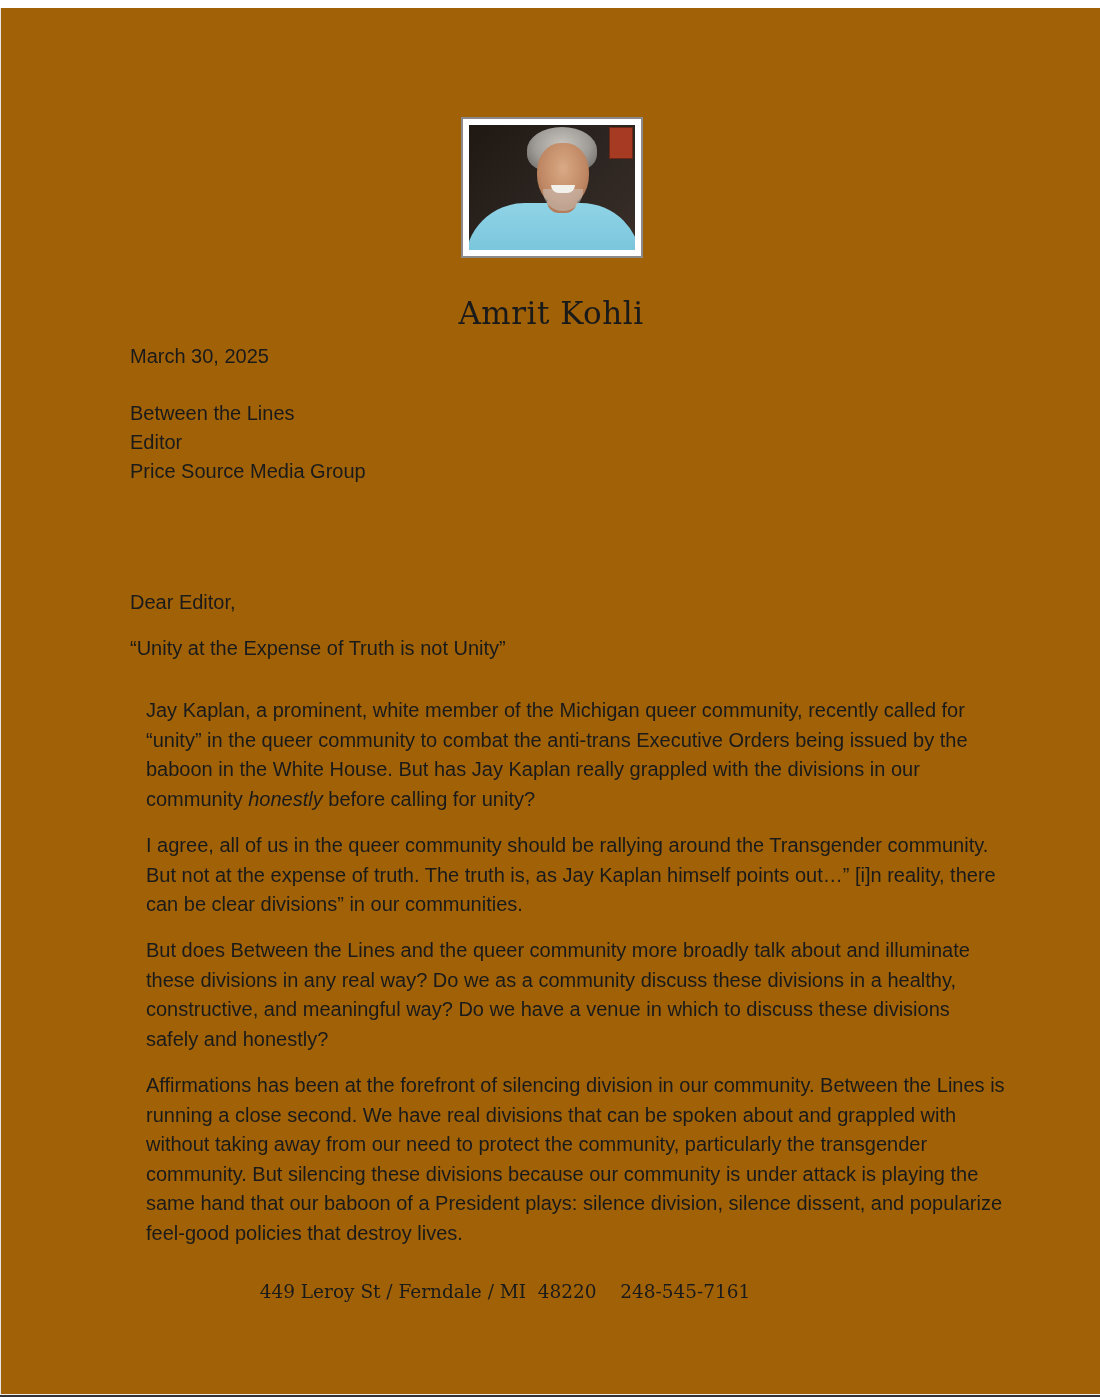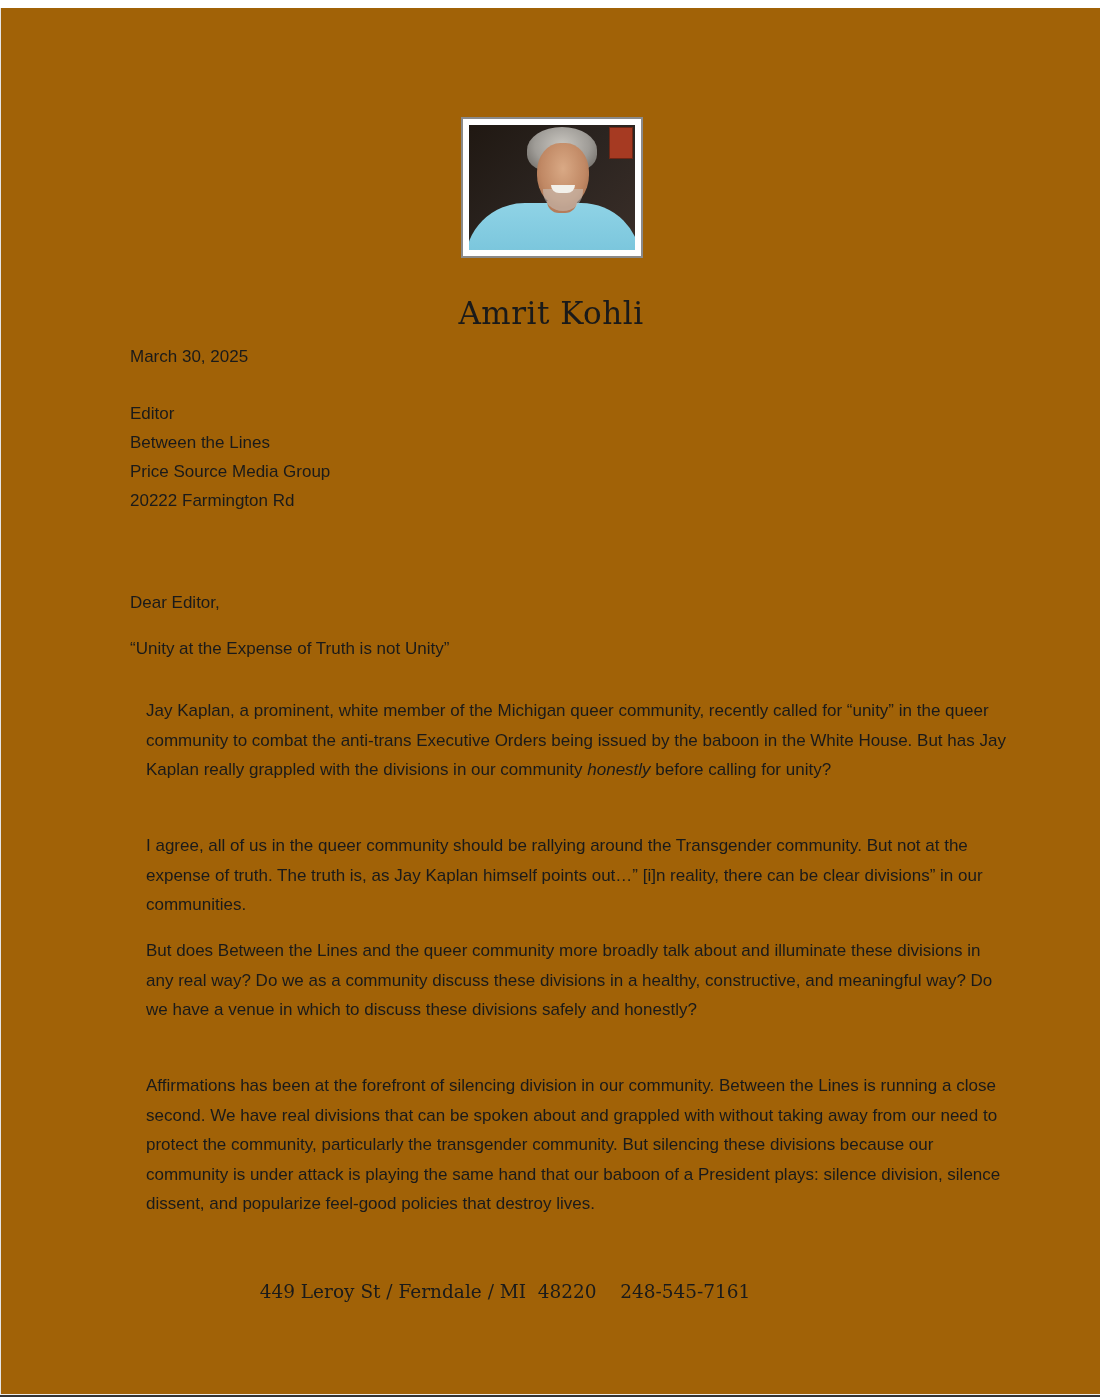--- a/index.html
+++ b/index.html
@@ -109,21 +109,21 @@
       font-family: "DejaVu Serif", "Liberation Serif", serif;
       font-size: 31px;
       letter-spacing: 0.5px;
       color: #1a1a1a;
     }
 
     .body-text {
       position: absolute;
       left: 129px;
       width: 860px;
-      font-size: 17px;
+      font-size: 20px;
       line-height: 29.6px;
       color: #1a1a1a;
     }
     .date { top: 334px; }
     .address { top: 391px; }
     .address div { height: 29px; line-height: 29px; }
     .salutation { top: 580px; }
     .subject { top: 626px; }
     .para { margin: 16px; }
     .p1 { top: 672px; }
@@ -158,24 +158,23 @@
       <div class="beard"></div>
       <div class="smile"></div>
     </div>
   </div>
 
   <div class="letterhead-name">Amrit Kohli</div>
 
   <div class="body-text date">March 30, 2025</div>
 
   <div class="body-text address">
+    <div>Between the Lines</div>
     <div>Editor</div>
-    <div>Between the Lines</div>
     <div>Price Source Media Group</div>
-    <div>20222 Farmington Rd</div>
   </div>
 
   <div class="body-text subject">“Unity at the Expense of Truth is not Unity”</div>
 
   <div class="body-text salutation">Dear Editor,</div>
 
   <p class="body-text para p1"><span>Jay Kaplan, a prominent, white member of the Michigan queer community, recently called for “unity” in the queer community to combat the anti-trans Executive Orders being issued by the baboon in the White House.  But has Jay Kaplan really grappled with the divisions in our community </span><span class="italic">honestly</span><span> before calling for unity?</span></p>
 
   <p class="body-text para p2">I agree, all of us in the queer community should be rallying around the Transgender community.  But not at the expense of truth.  The truth is, as Jay Kaplan himself points out…” [i]n reality, there can be clear divisions” in our communities.</p>
 

